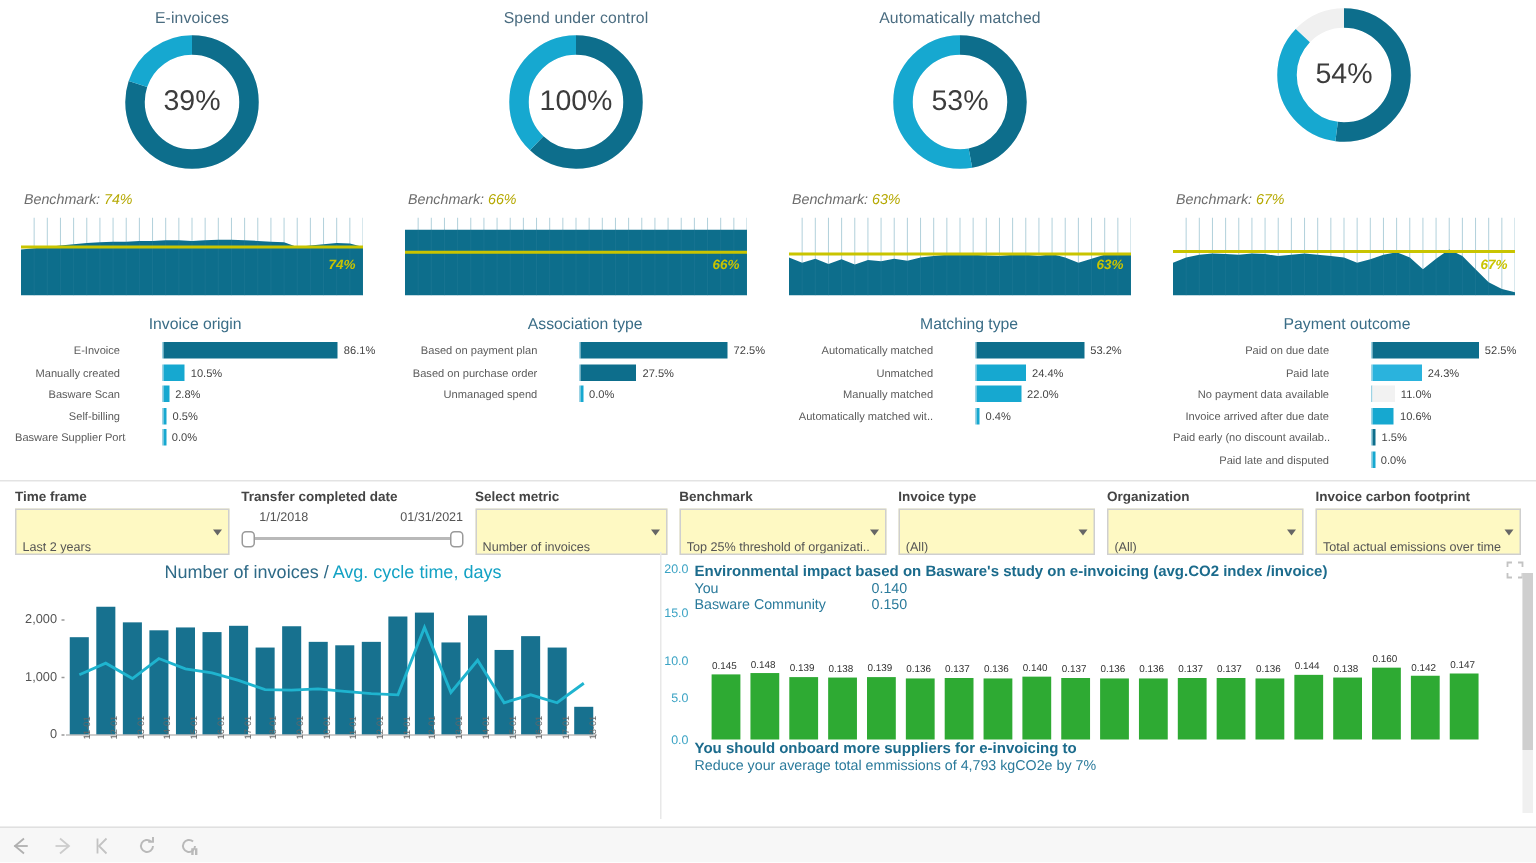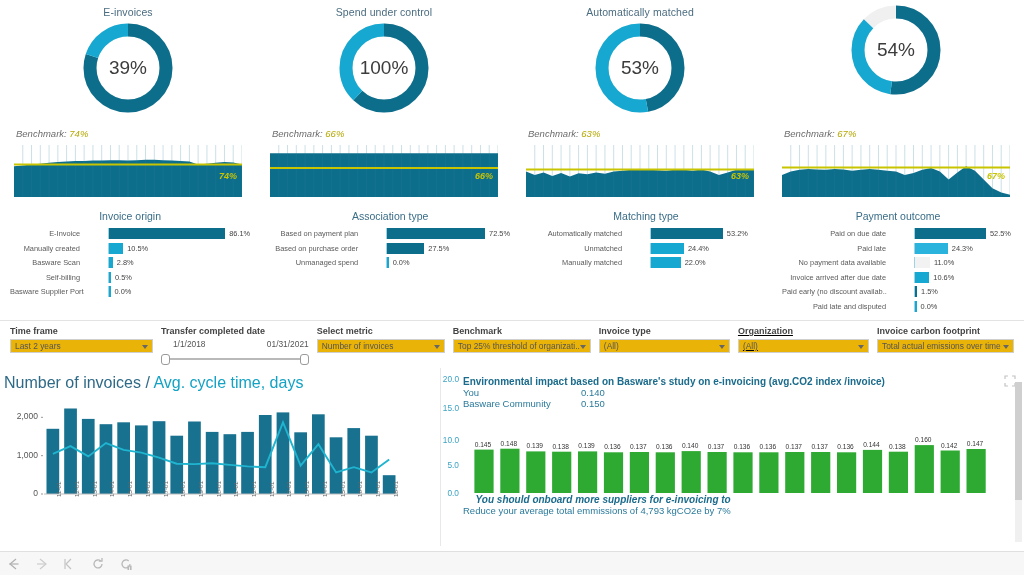--- a/index.html
+++ b/index.html
@@ -54,22 +54,22 @@
   .bar-val { font-size: 7.4px; color: #444; padding-left: 4px; white-space: nowrap; }
 
   
   .filters {
     display: flex; width: 1024px; height: 48px;
     border-top: 1px solid #e3e3e3; padding: 5px 10px 0 10px; gap: 8px;
   }
   .filter { position: relative; }
   .filter-label { font-size: 9px; color: #444; font-weight: bold; margin-bottom: 3px; }
   .select {
-    position: relative; height: 14px; border: 1px solid #cfcfcf; background: #eab308;
-    display: flex; align-items: center; padding: 0 14px 0 4px;
+    position: relative; height: 31px; border: 1px solid #cfcfcf; background: #fef9c3;
+    display: flex; align-items: flex-end; padding: 0 14px 0 4px;
     font-size: 8.4px; color: #555; white-space: nowrap; overflow: hidden;
   }
   .caret {
     position: absolute; right: 4px; top: 50%; margin-top: -1.5px;
     width: 0; height: 0; border-left: 3px solid transparent;
     border-right: 3px solid transparent; border-top: 4px solid #666;
   }
   .date-nums { display: flex; justify-content: space-between; font-size: 8.4px; color: #555; margin-left: 12px; }
   .slider { position: relative; margin: 5px 6px 0 6px; height: 10px; }
   .slider-bar { position: absolute; left: 0; right: 0; top: 4px; height: 1.5px; background: #b9b9b9; }
@@ -77,34 +77,34 @@
     position: absolute; top: 0px; width: 9px; height: 11px;
     border: 1.2px solid #9a9a9a; border-radius: 3px; background: #fff;
   }
   .knob.left { left: -6px; } .knob.right { right: -6px; }
 
   
   .bottom { display: flex; width: 1024px; height: 178px; }
   .panel-left { width: 440px; position: relative; padding-left: 4px; }
   .panel-right { flex: 1; position: relative; border-left: 1px solid #e8e8e8; }
 
-  .chart-title { font-size: 16px; color: #2e6a87; padding-top: 6px; }
+  .chart-title { text-align: center; font-size: 12px; color: #2e6a87; padding-top: 6px; }
   .chart-title .alt { color: #13a2c4; }
 
   .plot { position: relative; margin-top: 4px; }
   .ytick { position: absolute; font-size: 8.5px; color: #555; text-align: right; width: 34px; }
   .xlab {
     position: absolute; font-size: 6.2px; color: #666;
     transform: rotate(-90deg); transform-origin: left top; white-space: nowrap;
   }
 
   .env-title { font-size: 10px; font-weight: bold; color: #1b6b8c; }
   .env-row { font-size: 9.5px; color: #2a7a9b; display: flex; }
   .env-row .k { width: 118px; }
-  .adv-title { font-size: 10px; font-weight: bold; font-style: italic; color: #1b6b8c; text-align: right; }
+  .adv-title { font-size: 10px; font-weight: bold; color: #1b6b8c; }
   .adv-line { font-size: 9.5px; color: #2a7a9b; }
   .gtick { position: absolute; font-size: 8.3px; color: #3ba3c4; text-align: right; width: 26px; }
   .gval { position: absolute; font-size: 6.6px; color: #333; text-align: center; }
 
   
   .footer {
     position: absolute; left: 0; bottom: 0; width: 1024px; height: 24px;
     background: #f7f7f7; border-top: 1px solid #e0e0e0; display: flex;
     align-items: center; padding-left: 6px; gap: 12px;
   }
@@ -412,20 +412,28 @@
           </div>
         </div>
         <div class="bar-line">
           <div class="bar-name" style="width:96px">Manually matched</div>
           <div class="bar-track">
             <div style="width:1px;height:11px;background:#9dd3e4;"></div>
             <div class="bar-fill" style="width:29.700000000000003px;background:#16a8d0;"></div>
             <div class="bar-val">22.0%</div>
           </div>
         </div>
+        <div class="bar-line">
+          <div class="bar-name" style="width:96px">Automatically matched wit..</div>
+          <div class="bar-track">
+            <div style="width:1px;height:11px;background:#9dd3e4;"></div>
+            <div class="bar-fill" style="width:2px;background:#16a8d0;"></div>
+            <div class="bar-val">0.4%</div>
+          </div>
+        </div>
       </div>
       <div class="bars-cell">
         <div class="bars-title">Payment outcome</div>
         <div class="bar-line">
           <div class="bar-name" style="width:108px">Paid on due date</div>
           <div class="bar-track">
             <div style="width:1px;height:11px;background:#9dd3e4;"></div>
             <div class="bar-fill" style="width:70.875px;background:#0d6e8c;"></div>
             <div class="bar-val">52.5%</div>
           </div>
@@ -507,21 +515,21 @@
           <span class="caret"></span>
         </div>
       </div>
       <div class="filter" style="width: 133px;">
         <div class="filter-label">Invoice type</div>
         <div class="select">
           <span>(All)</span>
           <span class="caret"></span>
         </div>
       </div>
-      <div class="filter" style="width: 133px; text-decoration: underline;">
+      <div class="filter" style="width: 133px;">
         <div class="filter-label">Organization</div>
         <div class="select">
           <span>(All)</span>
           <span class="caret"></span>
         </div>
       </div>
       <div class="filter" style="width: 137px;">
         <div class="filter-label">Invoice carbon footprint</div>
         <div class="select">
           <span>Total actual emissions over time</span>

